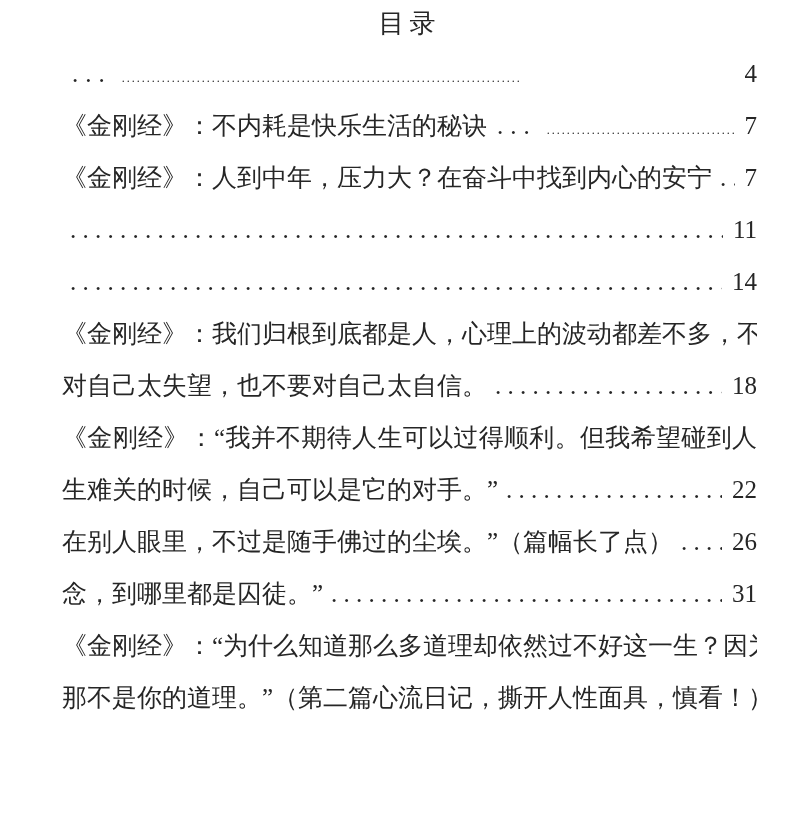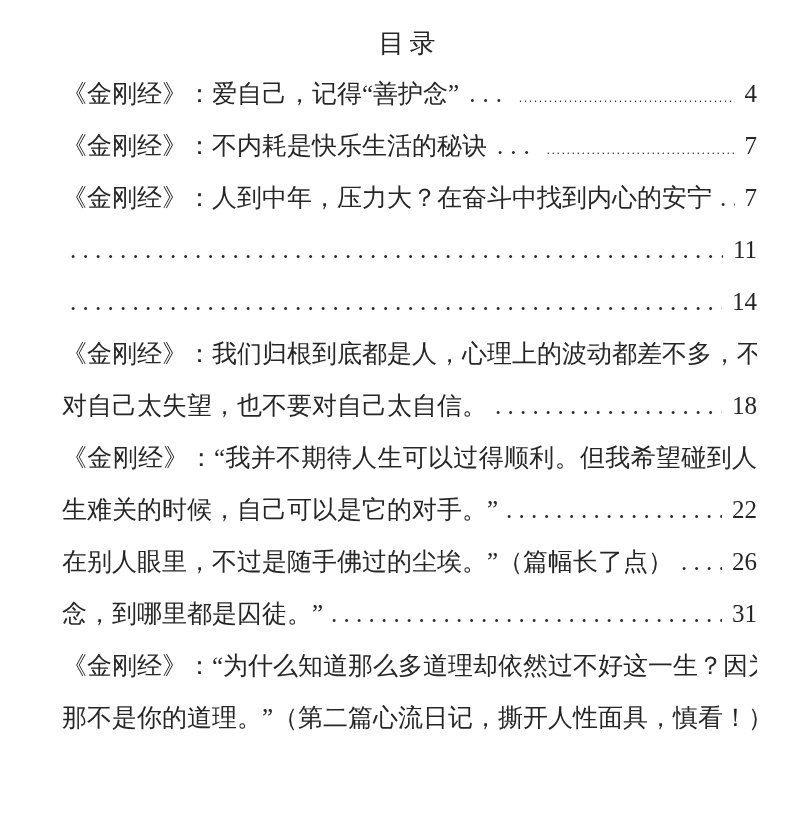--- a/index.html
+++ b/index.html
@@ -8,21 +8,21 @@
     height: 836px;
     background: #ffffff;
     overflow: hidden;
     font-family: "Liberation Serif", "DejaVu Serif", serif;
     color: #262626;
   }
   .page {
     box-sizing: border-box;
     width: 809px;
     height: 780px;
-    padding: 20px 52px 0 62px;
+    padding: 0 52px 0 62px;
     overflow: hidden;
   }
   .doc-title {
     height: 48px;
     line-height: 48px;
     text-align: center;
     font-size: 26px;
     letter-spacing: 5px;
   }
   .toc-line {
@@ -68,21 +68,20 @@
     white-space: nowrap;
   }
 </style>
 </head>
 <body>
 
 <div class="page">
   <div class="doc-title">目录</div>
   <div>
       <div class="toc-line">
-        <span class="txt">《金刚经》：爱自己，记得“善护念”</span>
         <span class="prefix">...</span>
         <span class="leader dense">................................................................................</span>
         <span class="page-num">4</span>
       </div>
       <div class="toc-line">
         <span class="txt">《金刚经》：不内耗是快乐生活的秘诀</span>
         <span class="prefix">...</span>
         <span class="leader dense">................................................................................</span>
         <span class="page-num">7</span>
       </div>

